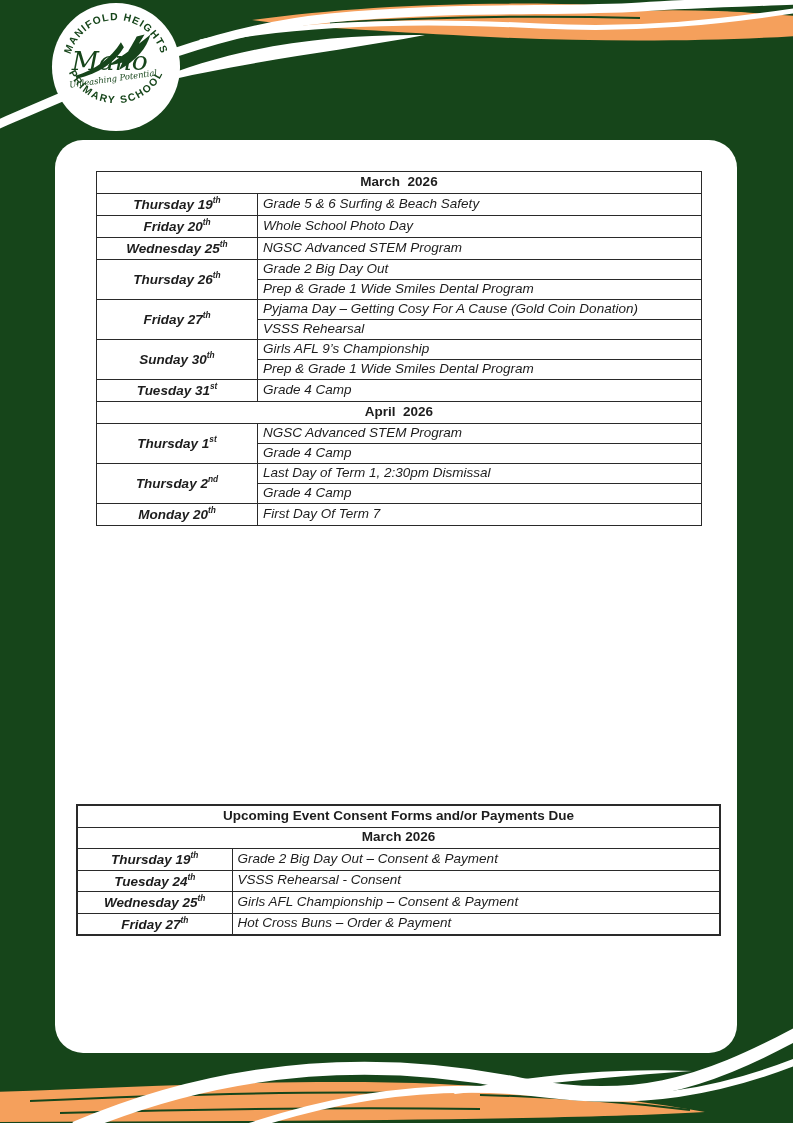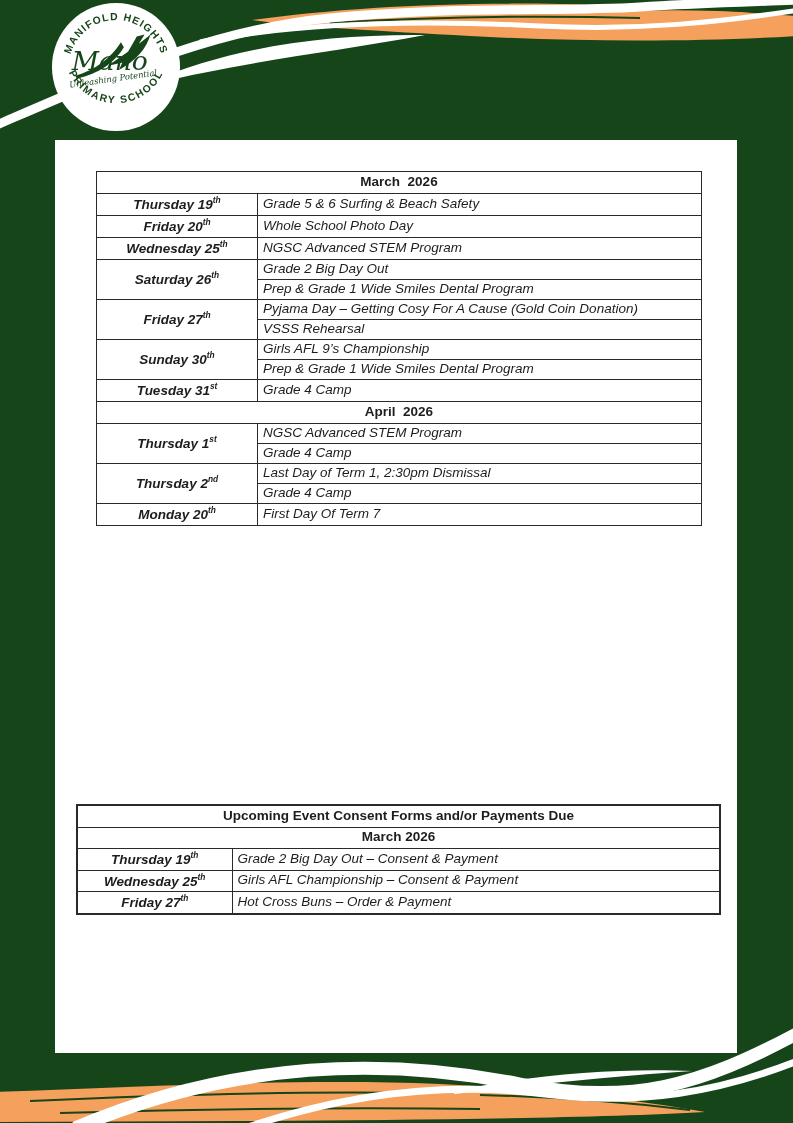--- a/index.html
+++ b/index.html
@@ -15,20 +15,21 @@
     position: absolute; left: 0; top: 0;
     width: 793px; height: 1123px;
     z-index: 0;
   }
   .content {
     position: absolute;
     left: 55px; top: 140px;
     width: 682px; height: 913px;
     background: #ffffff;
     z-index: 1;
+    border-radius: 28px;
   }
   .logo {
     position: absolute;
     left: 49px; top: 1px;
     width: 134px; height: 132px;
     z-index: 2;
   }
   table {
     border-collapse: collapse;
     table-layout: fixed;
@@ -138,21 +139,21 @@
         </tr>
         <tr>
           <td class="date-cell"><span>Friday 20</span><sup>th</sup></td>
           <td class="event-cell">Whole School Photo Day</td>
         </tr>
         <tr>
           <td class="date-cell"><span>Wednesday 25</span><sup>th</sup></td>
           <td class="event-cell">NGSC Advanced STEM Program</td>
         </tr>
         <tr>
-          <td class="date-cell" rowspan="2"><span>Saturday 26</span><sup>th</sup></td>
+          <td class="date-cell" rowspan="2"><span>Thursday 26</span><sup>th</sup></td>
           <td class="event-cell">Grade 2 Big Day Out</td>
         </tr>
         <tr>
           <td class="event-cell">Prep &amp; Grade 1 Wide Smiles Dental Program</td>
         </tr>
         <tr>
           <td class="date-cell" rowspan="2"><span>Friday 27</span><sup>th</sup></td>
           <td class="event-cell">Pyjama Day – Getting Cosy For A Cause (Gold Coin Donation)</td>
         </tr>
         <tr>
@@ -203,20 +204,24 @@
         <td colspan="2" class="table-title">Upcoming Event Consent Forms and/or Payments Due</td>
       </tr>
       <tr>
         <td colspan="2" class="table-title">March 2026</td>
       </tr>
     <tr>
           <td class="date-cell"><span>Thursday 19</span><sup>th</sup></td>
           <td class="event-cell">Grade 2 Big Day Out – Consent &amp; Payment</td>
         </tr>
         <tr>
+          <td class="date-cell"><span>Tuesday 24</span><sup>th</sup></td>
+          <td class="event-cell">VSSS Rehearsal - Consent</td>
+        </tr>
+        <tr>
           <td class="date-cell"><span>Wednesday 25</span><sup>th</sup></td>
           <td class="event-cell">Girls AFL Championship – Consent &amp; Payment</td>
         </tr>
         <tr>
           <td class="date-cell"><span>Friday 27</span><sup>th</sup></td>
           <td class="event-cell">Hot Cross Buns – Order &amp; Payment</td>
         </tr>
       </tbody>
   </table>
 

